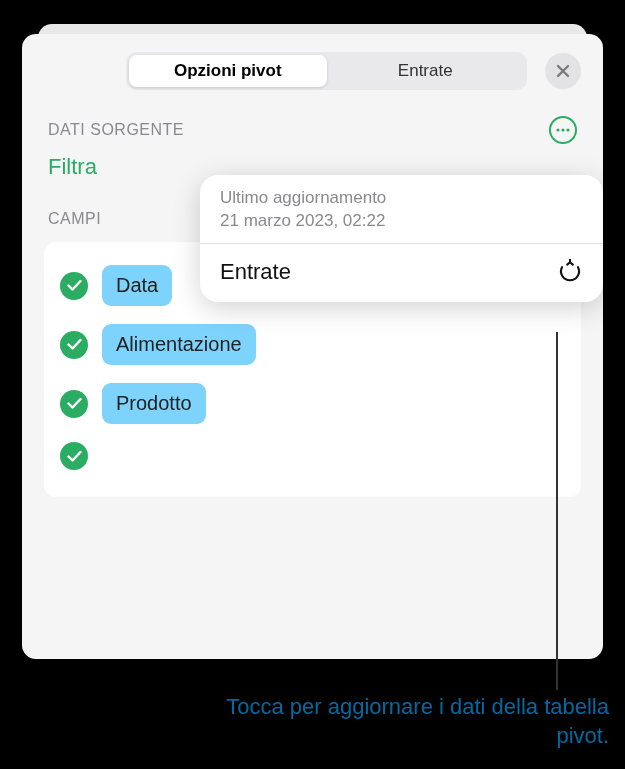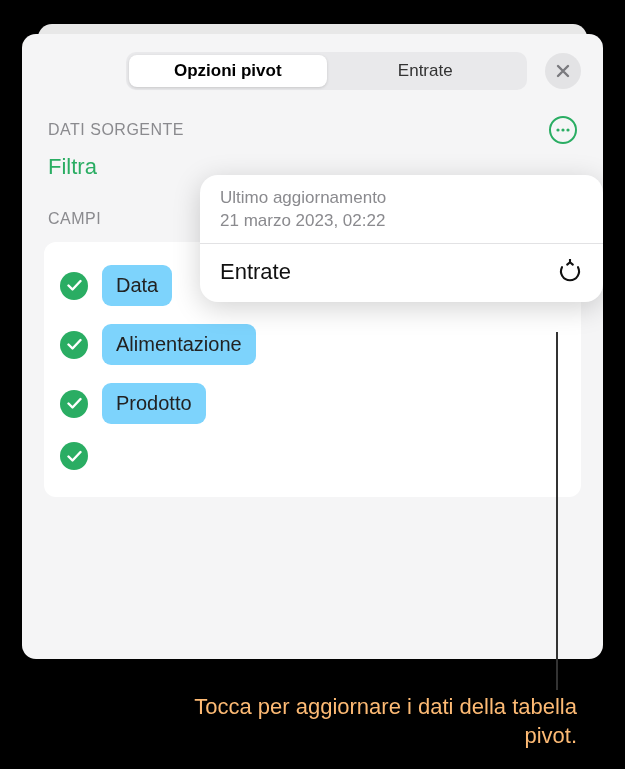--- a/index.html
+++ b/index.html
@@ -183,23 +183,23 @@
       top: 332px;
       left: 556px;
       width: 2px;
       height: 358px;
       background: #333;
     }
     .callout-text {
       position: absolute;
       top: 693px;
       left: 183px;
-      right: 48px;
+      right: 16px;
       font-size: 22px;
-      color: #fdba74;
+      color: #0369a1;
       text-align: right;
       line-height: 1.3;
     }
   </style>
 </head>
 <body>
 
 <div class="backdrop-layer"></div>
 
 <div class="sheet">

